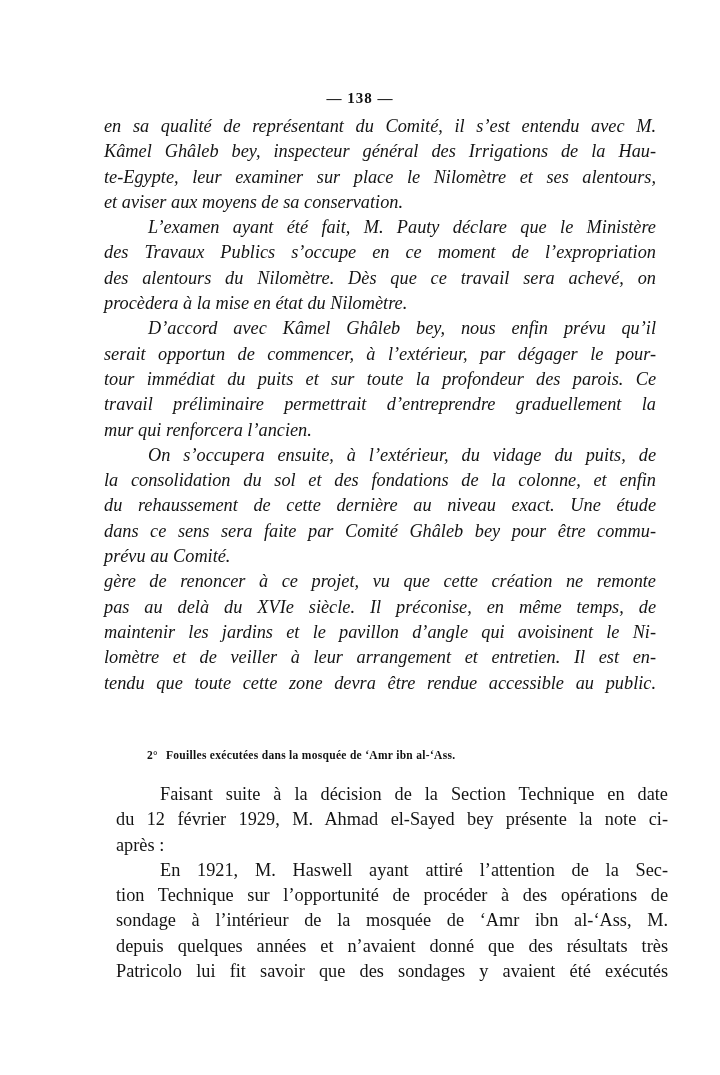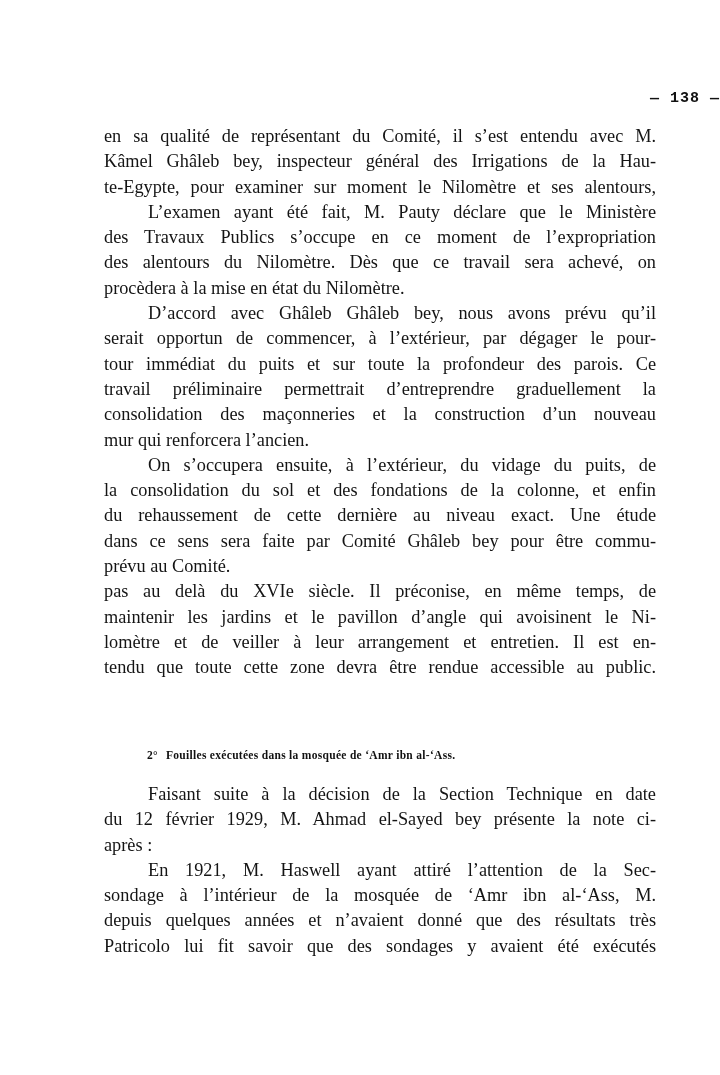--- a/index.html
+++ b/index.html
@@ -13,22 +13,22 @@
     position: relative;
     overflow: hidden;
     font-family: "DejaVu Serif", "Liberation Serif", serif;
     color: #111111;
   }
   .page-number {
     position: absolute;
     top: 90px;
     left: 0;
     width: 720px;
-    text-align: right;
-    font-family: Liberation Mono, monospace;
+    text-align: center;
+    font-family: Liberation Serif, serif;
     font-weight: bold;
     font-size: 15px;
     letter-spacing: 1px;
     color: #111;
   }
   .body-text {
     position: absolute;
     left: 104px;
     width: 552px;
     font-family: "Liberation Serif", "DejaVu Serif", serif;
@@ -41,22 +41,22 @@
     text-align: justify;
     text-align-last: justify;
     height: 25.3px;
   }
   .line.last {
     text-align-last: left;
   }
   .line.indent {
     padding-left: 44px;
   }
-  .block-1 { top: 124px; }
-  .block-2 { top: 782px; }
+  .block-1 { top: 114px; font-style: italic; }
+  .block-2 { top: 782px; margin-left: 12px; }
   .section-heading {
     position: absolute;
     top: 749px;
     left: 147px;
     font-family: Liberation Serif, serif;
     font-weight: bold;
     font-size: 11.5px;
     letter-spacing: 0.3px;
     color: #111;
     white-space: nowrap;
@@ -66,47 +66,49 @@
   }
 </style>
 </head>
 <body>
 
 <div class="page-number">— 138 —</div>
 
 <div class="body-text block-1">
   <div class="line">en sa qualité de représentant du Comité, il s’est entendu avec M.</div>
   <div class="line">Kâmel Ghâleb bey, inspecteur général des Irrigations de la Hau-</div>
-  <div class="line">te-Egypte, pour examiner sur moment le Nilomètre et ses alentours,</div>
+  <div class="line">te-Egypte, leur examiner sur place le Nilomètre et ses alentours,</div>
+  <div class="line last">et aviser aux moyens de sa conservation.</div>
   <div class="line indent">L’examen ayant été fait, M. Pauty déclare que le Ministère</div>
   <div class="line">des Travaux Publics s’occupe en ce moment de l’expropriation</div>
   <div class="line">des alentours du Nilomètre. Dès que ce travail sera achevé, on</div>
   <div class="line last">procèdera à la mise en état du Nilomètre.</div>
-  <div class="line indent">D’accord avec Ghâleb Ghâleb bey, nous avons prévu qu’il</div>
+  <div class="line indent">D’accord avec Kâmel Ghâleb bey, nous enfin prévu qu’il</div>
   <div class="line">serait opportun de commencer, à l’extérieur, par dégager le pour-</div>
   <div class="line">tour immédiat du puits et sur toute la profondeur des parois. Ce</div>
   <div class="line">travail préliminaire permettrait d’entreprendre graduellement la</div>
-  <div class="line">consolidation des maçonneries et la construction d’un nouveau</div>
   <div class="line last">mur qui renforcera l’ancien.</div>
   <div class="line indent">On s’occupera ensuite, à l’extérieur, du vidage du puits, de</div>
   <div class="line">la consolidation du sol et des fondations de la colonne, et enfin</div>
   <div class="line">du rehaussement de cette dernière au niveau exact. Une étude</div>
   <div class="line">dans ce sens sera faite par Comité Ghâleb bey pour être commu-</div>
   <div class="line last">prévu au Comité.</div>
+  <div class="line">gère de renoncer à ce projet, vu que cette création ne remonte</div>
   <div class="line">pas au delà du XVIe siècle. Il préconise, en même temps, de</div>
   <div class="line">maintenir les jardins et le pavillon d’angle qui avoisinent le Ni-</div>
   <div class="line">lomètre et de veiller à leur arrangement et entretien. Il est en-</div>
   <div class="line">tendu que toute cette zone devra être rendue accessible au public.</div>
 </div>
 
 <div class="section-heading">
   <span class="num">2°</span><span>Fouilles exécutées dans la mosquée de ‘Amr ibn al-‘Ass.</span>
 </div>
 
 <div class="body-text block-2">
   <div class="line indent">Faisant suite à la décision de la Section Technique en date</div>
   <div class="line">du 12 février 1929, M. Ahmad el-Sayed bey présente la note ci-</div>
   <div class="line last">après :</div>
   <div class="line indent">En 1921, M. Haswell ayant attiré l’attention de la Sec-</div>
+  <div class="line">tion Technique sur l’opportunité de procéder à des opérations de</div>
   <div class="line">sondage à l’intérieur de la mosquée de ‘Amr ibn al-‘Ass, M.</div>
   <div class="line">depuis quelques années et n’avaient donné que des résultats très</div>
   <div class="line">Patricolo lui fit savoir que des sondages y avaient été exécutés</div>
 </div>
 
 </body></html>

